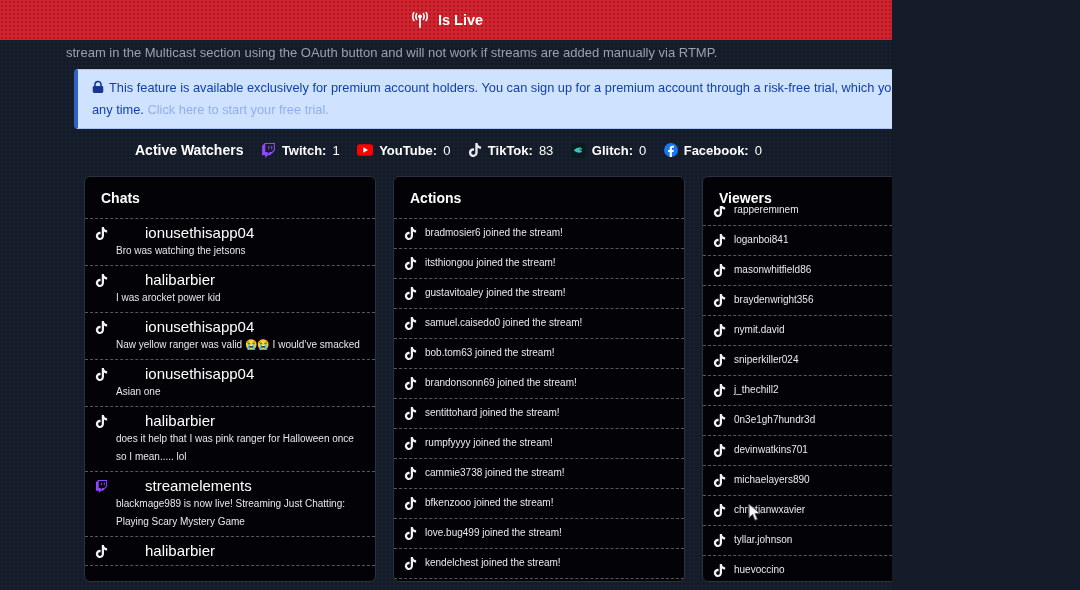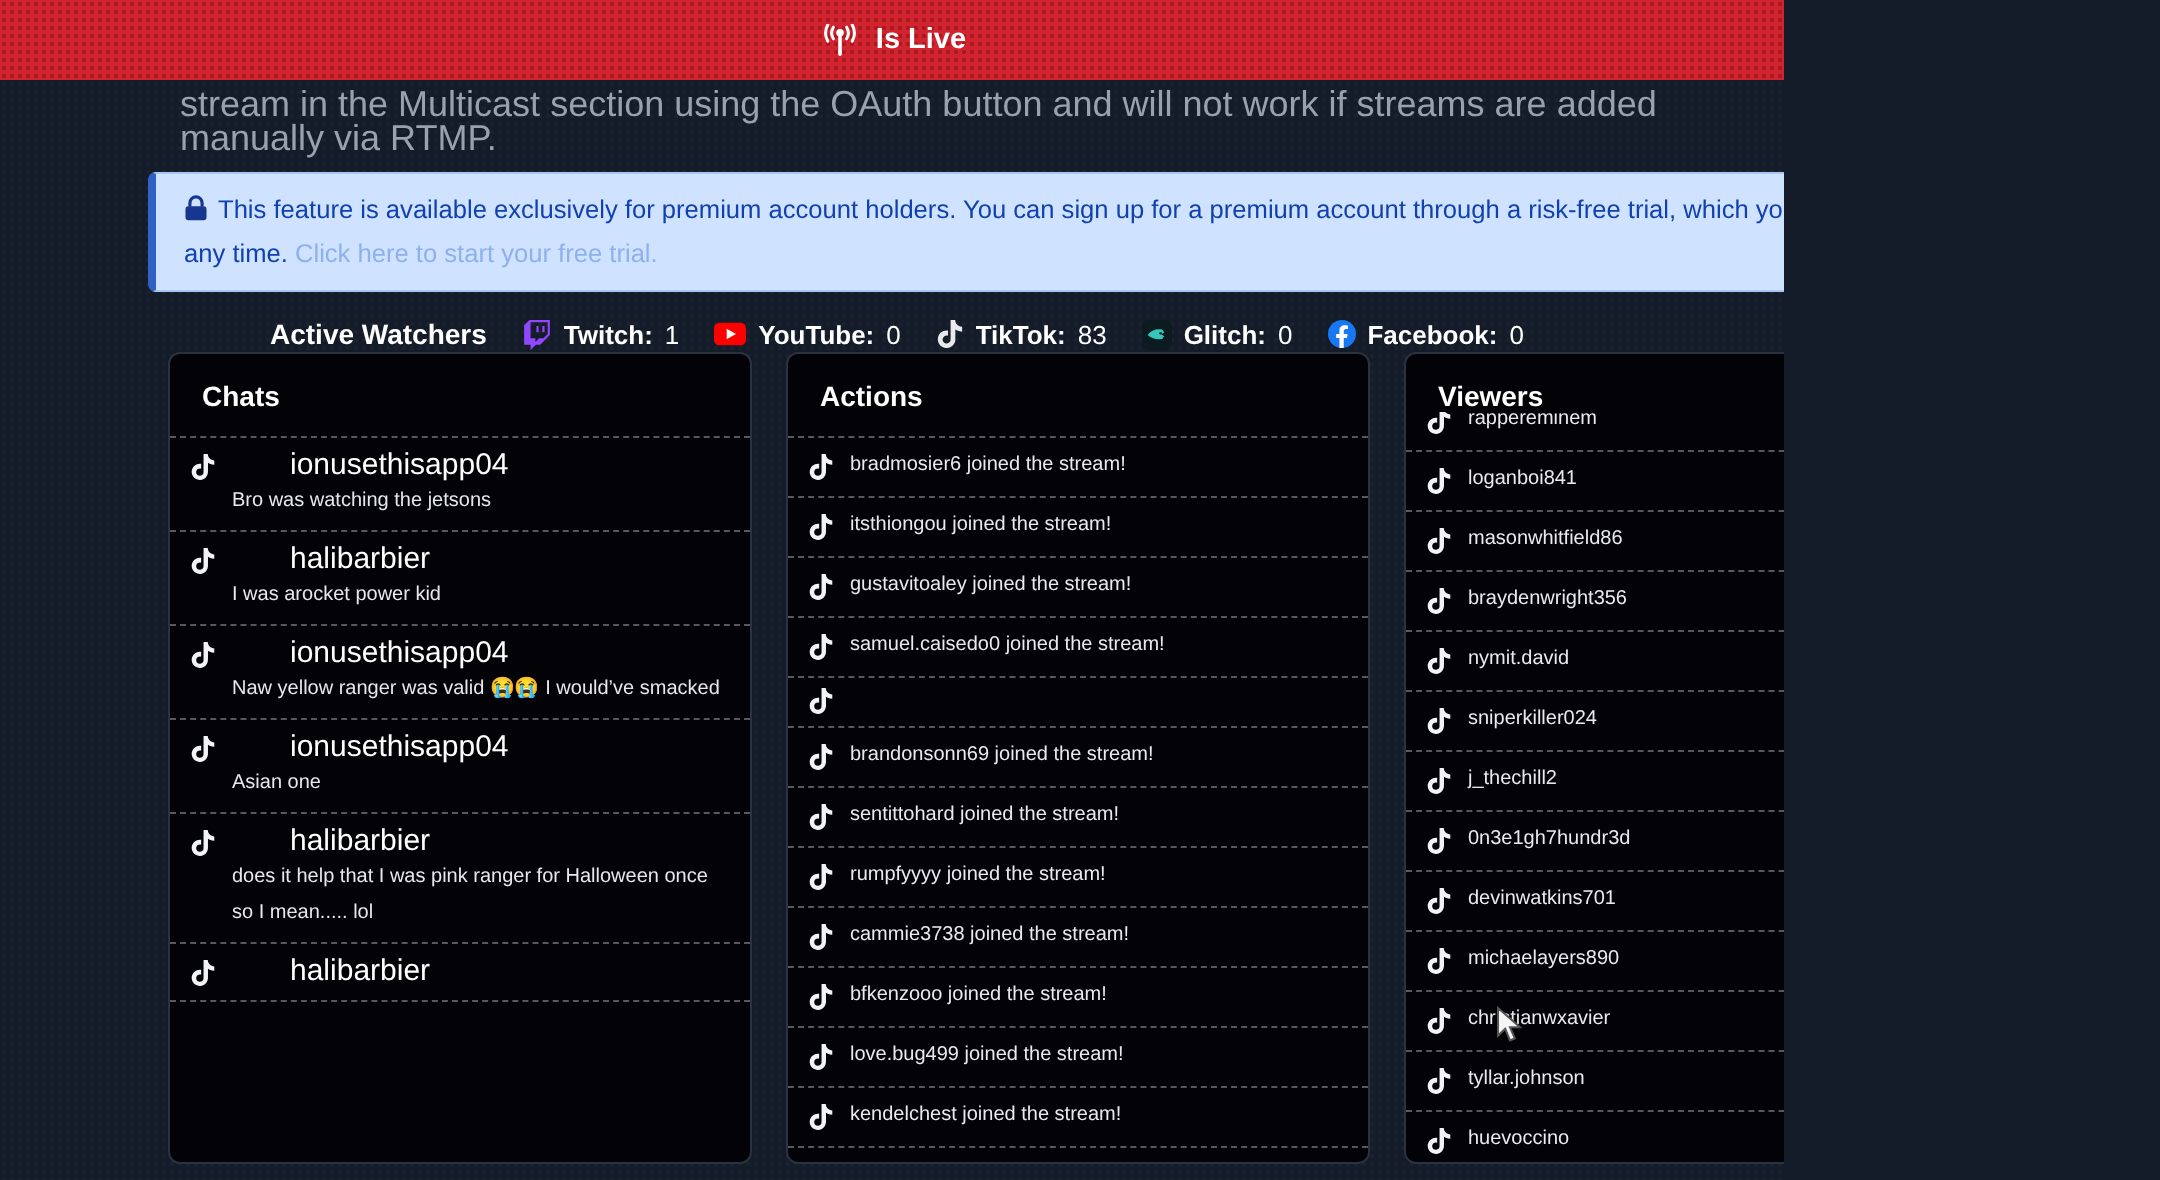--- a/index.html
+++ b/index.html
@@ -11,21 +11,21 @@
 
   
   .live-banner{height:40px;display:flex;align-items:center;justify-content:center;gap:7px;
         background-color:#d2242e;
         background-image:radial-gradient(rgba(70,0,8,0.30) 1px, transparent 1.2px);
         background-size:4px 4px;
         color:#fff;font-size:14.5px;font-weight:700;}
   .live-banner svg{display:block;}
 
   
-  .intro{margin:4px 0 0 90px;color:#99a1ad;font-size:18px;line-height:17px;}
+  .intro{margin:4px 0 0 66px;color:#99a1ad;font-size:13px;line-height:17px;}
 
   
   .notice{box-sizing:border-box;margin:8px 0 0 74px;width:934px;
         background:#cfe2ff;border:1px solid #a9c7f5;border-left:4px solid #2f62c4;border-radius:4px;
         padding:8px 14px;color:#1141ae;font-size:12.8px;line-height:20px;}
   .notice .lock{display:inline-block;vertical-align:-2px;margin-right:5px;}
   .notice-link{color:#8fb0ee;text-decoration:none;cursor:pointer;text-align:center;}
 
   
   .stats-row{margin:13px 130px 0 135px;display:flex;justify-content:space-between;align-items:center;
@@ -212,20 +212,32 @@
                   <path fill="#f2f3f5" d="M12.525.02c1.31-.02 2.61-.01 3.91-.02.08 1.53.63 3.09 1.75 4.17 1.12 1.11 2.7 1.62 4.24 1.79v4.03c-1.44-.05-2.89-.35-4.2-.97-.57-.26-1.1-.59-1.62-.93-.01 2.92.01 5.84-.02 8.75-.08 1.4-.54 2.79-1.35 3.94-1.31 1.92-3.58 3.17-5.91 3.21-1.43.08-2.86-.31-4.08-1.03-2.02-1.19-3.44-3.37-3.65-5.71-.02-.5-.03-1-.01-1.49.18-1.9 1.12-3.72 2.58-4.96 1.66-1.44 3.98-2.13 6.15-1.72.02 1.48-.04 2.96-.04 4.44-.99-.32-2.15-.23-3.02.37-.63.41-1.11 1.04-1.36 1.75-.21.51-.15 1.07-.14 1.61.24 1.64 1.82 3.02 3.5 2.87 1.12-.01 2.19-.66 2.77-1.61.19-.33.4-.67.41-1.06.1-1.79.06-3.57.07-5.36.01-4.03-.01-8.05.02-12.07z"></path>
                 </svg>
       </span>
 
       <span class="chat-user">halibarbier</span>
     </div>
     <div class="chat-msg">does it help that I was pink ranger for Halloween once so I mean..... lol</div>
   </div>
           <div class="chat-row">
     <div class="chat-head">
+
+      <span class="p-icon">
+        <svg width="13" height="13" viewBox="0 0 24 24">
+                  <path fill="#9146FF" d="M11.571 4.714h1.715v5.143H11.57zm4.715 0H18v5.143h-1.714zM6 0L1.714 4.286v15.428h5.143V24l4.286-4.286h3.428L22.286 12V0zm14.571 11.143l-3.428 3.428h-3.429l-3 3v-3H6.857V1.714h13.714Z"></path>
+                </svg>
+      </span>
+      <span class="chat-user">streamelements</span>
+    </div>
+    <div class="chat-msg">blackmage989 is now live! Streaming Just Chatting: Playing Scary Mystery Game</div>
+  </div>
+          <div class="chat-row">
+    <div class="chat-head">
       <span class="p-icon">
         <svg width="13" height="13" viewBox="0 0 24 24">
                   <path fill="#f2f3f5" d="M12.525.02c1.31-.02 2.61-.01 3.91-.02.08 1.53.63 3.09 1.75 4.17 1.12 1.11 2.7 1.62 4.24 1.79v4.03c-1.44-.05-2.89-.35-4.2-.97-.57-.26-1.1-.59-1.62-.93-.01 2.92.01 5.84-.02 8.75-.08 1.4-.54 2.79-1.35 3.94-1.31 1.92-3.58 3.17-5.91 3.21-1.43.08-2.86-.31-4.08-1.03-2.02-1.19-3.44-3.37-3.65-5.71-.02-.5-.03-1-.01-1.49.18-1.9 1.12-3.72 2.58-4.96 1.66-1.44 3.98-2.13 6.15-1.72.02 1.48-.04 2.96-.04 4.44-.99-.32-2.15-.23-3.02.37-.63.41-1.11 1.04-1.36 1.75-.21.51-.15 1.07-.14 1.61.24 1.64 1.82 3.02 3.5 2.87 1.12-.01 2.19-.66 2.77-1.61.19-.33.4-.67.41-1.06.1-1.79.06-3.57.07-5.36.01-4.03-.01-8.05.02-12.07z"></path>
                 </svg>
       </span>
 
       <span class="chat-user">halibarbier</span>
     </div>
 
   </div>
@@ -265,20 +277,21 @@
               </svg>
     </span>
     <span class="row-text">samuel.caisedo0 joined the stream!</span>
   </div>
           <div class="list-row">
     <span class="p-icon">
       <svg width="13" height="13" viewBox="0 0 24 24">
                 <path fill="#f2f3f5" d="M12.525.02c1.31-.02 2.61-.01 3.91-.02.08 1.53.63 3.09 1.75 4.17 1.12 1.11 2.7 1.62 4.24 1.79v4.03c-1.44-.05-2.89-.35-4.2-.97-.57-.26-1.1-.59-1.62-.93-.01 2.92.01 5.84-.02 8.75-.08 1.4-.54 2.79-1.35 3.94-1.31 1.92-3.58 3.17-5.91 3.21-1.43.08-2.86-.31-4.08-1.03-2.02-1.19-3.44-3.37-3.65-5.71-.02-.5-.03-1-.01-1.49.18-1.9 1.12-3.72 2.58-4.96 1.66-1.44 3.98-2.13 6.15-1.72.02 1.48-.04 2.96-.04 4.44-.99-.32-2.15-.23-3.02.37-.63.41-1.11 1.04-1.36 1.75-.21.51-.15 1.07-.14 1.61.24 1.64 1.82 3.02 3.5 2.87 1.12-.01 2.19-.66 2.77-1.61.19-.33.4-.67.41-1.06.1-1.79.06-3.57.07-5.36.01-4.03-.01-8.05.02-12.07z"></path>
               </svg>
     </span>
+    <span class="row-text">bob.tom63 joined the stream!</span>
   </div>
           <div class="list-row">
     <span class="p-icon">
       <svg width="13" height="13" viewBox="0 0 24 24">
                 <path fill="#f2f3f5" d="M12.525.02c1.31-.02 2.61-.01 3.91-.02.08 1.53.63 3.09 1.75 4.17 1.12 1.11 2.7 1.62 4.24 1.79v4.03c-1.44-.05-2.89-.35-4.2-.97-.57-.26-1.1-.59-1.62-.93-.01 2.92.01 5.84-.02 8.75-.08 1.4-.54 2.79-1.35 3.94-1.31 1.92-3.58 3.17-5.91 3.21-1.43.08-2.86-.31-4.08-1.03-2.02-1.19-3.44-3.37-3.65-5.71-.02-.5-.03-1-.01-1.49.18-1.9 1.12-3.72 2.58-4.96 1.66-1.44 3.98-2.13 6.15-1.72.02 1.48-.04 2.96-.04 4.44-.99-.32-2.15-.23-3.02.37-.63.41-1.11 1.04-1.36 1.75-.21.51-.15 1.07-.14 1.61.24 1.64 1.82 3.02 3.5 2.87 1.12-.01 2.19-.66 2.77-1.61.19-.33.4-.67.41-1.06.1-1.79.06-3.57.07-5.36.01-4.03-.01-8.05.02-12.07z"></path>
               </svg>
     </span>
     <span class="row-text">brandonsonn69 joined the stream!</span>
   </div>
           <div class="list-row">

